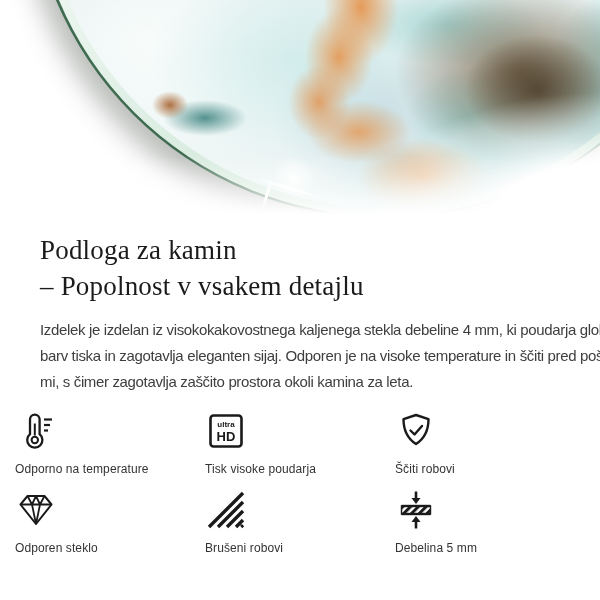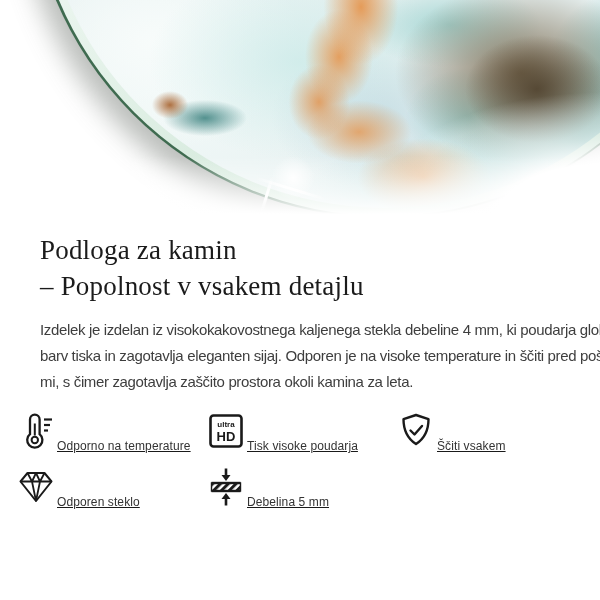--- a/index.html
+++ b/index.html
@@ -94,21 +94,21 @@
   }
 
   
   .features {
     margin-top: 14px;
     padding: 0 15px;
     display: grid;
     grid-template-columns: repeat(3, 1fr);
     row-gap: 12px;
   }
-  .feature { display: flex; flex-direction: row; align-items: flex-end; text-decoration: underline; }
+  .feature { display: flex; flex-direction: column; align-items: flex-start; }
   .icon-holder { height: 44px; display: flex; align-items: center; justify-content: center; }
   .feature .label { margin-top: 9px; font-size: 12px; color: #333333; letter-spacing: .1px; }
   .feature svg { display: block; }
   .stroke { fill: none; stroke: #1a1a1a; }
 </style>
 </head>
 <body>
 
 <div class="page">
 
@@ -160,33 +160,45 @@
       <div class="label">Tisk visoke poudarja</div>
     </div>
 
     <div class="feature">
       <div class="icon-holder">
         <svg width="42" height="42" viewBox="0 0 42 42">
           <path class="stroke" stroke-width="2.4" stroke-linejoin="round" d="M21 5 L33.5 9.2 C33.5 19.5 29.5 28.5 21 34 C12.5 28.5 8.5 19.5 8.5 9.2 Z"></path>
           <path class="stroke" stroke-width="2.4" stroke-linecap="round" stroke-linejoin="round" d="M15.5 20.5 L19.5 24.5 L27 16"></path>
         </svg>
       </div>
-      <div class="label">Ščiti vsakem</div>
+      <div class="label">Ščiti robovi</div>
     </div>
 
     <div class="feature">
       <div class="icon-holder">
         <svg width="42" height="42" viewBox="0 0 42 42">
           <path class="stroke" stroke-width="2" stroke-linejoin="round" d="M12.5 7 H29.5 L36.5 15.5 L21 35 L5.5 15.5 Z"></path>
           <path class="stroke" stroke-width="1.8" d="M5.5 15.5 H36.5 M12.5 7 L17 15.5 M21 7 L17 15.5 M21 7 L25 15.5 M29.5 7 L25 15.5 M17 15.5 L21 35 M25 15.5 L21 35"></path>
         </svg>
       </div>
       <div class="label">Odporen steklo</div>
     </div>
 
+    <div class="feature">
+      <div class="icon-holder">
+        <svg width="42" height="42" viewBox="0 0 42 42">
+          <line class="stroke" stroke-width="3.4" x1="4" y1="38" x2="38" y2="4"></line>
+          <line class="stroke" stroke-width="3.4" x1="13" y1="38" x2="38" y2="13"></line>
+          <line class="stroke" stroke-width="3.4" x1="22" y1="38" x2="38" y2="22"></line>
+          <line class="stroke" stroke-width="3.4" x1="31" y1="38" x2="38" y2="31"></line>
+          <line class="stroke" stroke-width="3.2" x1="36.2" y1="38" x2="38" y2="36.2"></line>
+        </svg>
+      </div>
+      <div class="label">Brušeni robovi</div>
+    </div>
 
     <div class="feature">
       <div class="icon-holder">
         <svg width="42" height="42" viewBox="0 0 42 42">
           <defs>
             <pattern id="hatch4mm" patternUnits="userSpaceOnUse" width="5.5" height="5.5" patternTransform="rotate(45 0 0)">
               <rect x="0" y="0" width="3" height="5.5" fill="#1a1a1a"></rect>
             </pattern>
           </defs>
           <rect x="6.5" y="17" width="29" height="8" fill="url(#hatch4mm)" stroke="#1a1a1a" stroke-width="1.4"></rect>

